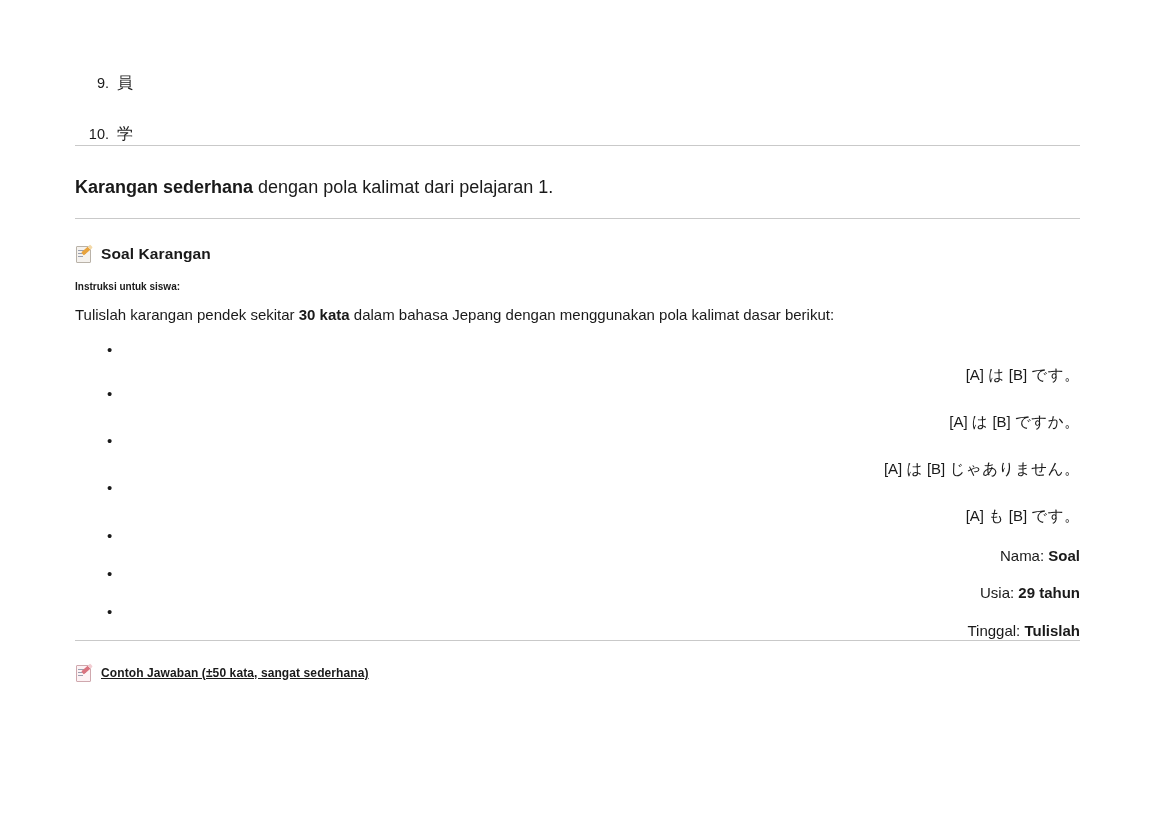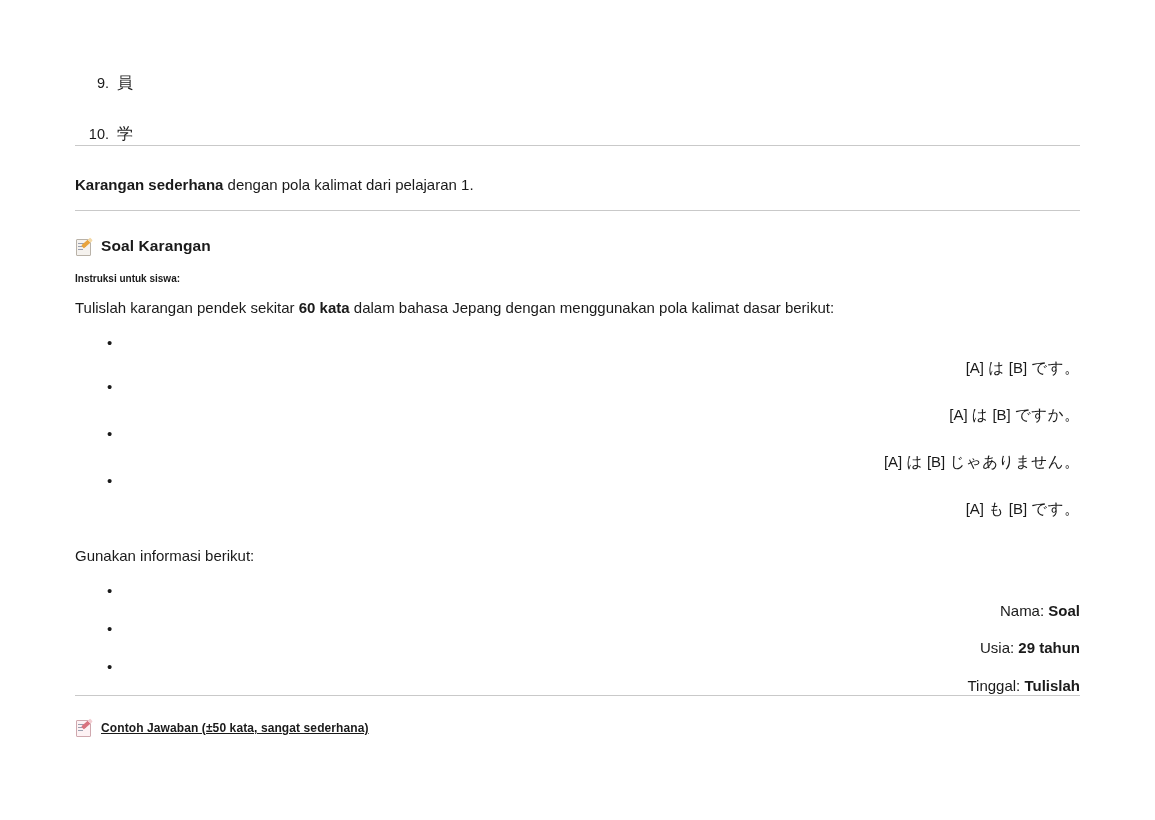--- a/index.html
+++ b/index.html
@@ -57,21 +57,21 @@
   .rule-2 { margin-top: 40px; }
   .rule-3 { margin-top: 34px; }
 
   .para {
     font-size: 15px;
     line-height: 1.45;
     color: #1a1a1a;
   }
   .karangan-line {
     margin-top: 28px;
-    font-size: 15px;
+    font-size: 18px;
   }
   .karangan-line b { font-weight: bold; }
 
   .heading-row {
     display: flex;
     align-items: center;
     gap: 9px;
     margin-top: 26px;
   }
   .heading-row .h-text {
@@ -201,39 +201,38 @@
       <span class="line l2"></span>
       <span class="line l3"></span>
       <span class="pencil"></span>
     </span>
     <span class="h-text">Soal Karangan</span>
   </div>
 
   <p class="para instruksi">Instruksi untuk siswa:</p>
 
   <p class="para tulislah">
-    <span>Tulislah karangan pendek sekitar </span><b>60 kata</b><span> dalam bahasa Jepang dengan menggunakan pola kalimat dasar berikut:</span>
+    <span>Tulislah karangan pendek sekitar </span><b>30 kata</b><span> dalam bahasa Jepang dengan menggunakan pola kalimat dasar berikut:</span>
   </p>
 
   <ul class="bullets patterns">
     <li>
       <span>[A] </span><span class="jp">は</span><span> [B] </span><span class="jp">です。</span>
     </li>
     <li>
       <span>[A] </span><span class="jp">は</span><span> [B] </span><span class="jp">ですか。</span>
     </li>
     <li>
       <span>[A] </span><span class="jp">は</span><span> [B] </span><span class="jp">じゃありません。</span>
     </li>
     <li>
       <span>[A] </span><span class="jp">も</span><span> [B] </span><span class="jp">です。</span>
     </li>
   </ul>
 
-  <p class="para gunakan">Gunakan informasi berikut:</p>
 
   <ul class="bullets info">
     <li>
       <span>Nama: </span><b>Soal</b>
     </li>
     <li>
       <span>Usia: </span><b>29 tahun</b>
     </li>
     <li>
       <span>Tinggal: </span><b>Tulislah</b>

